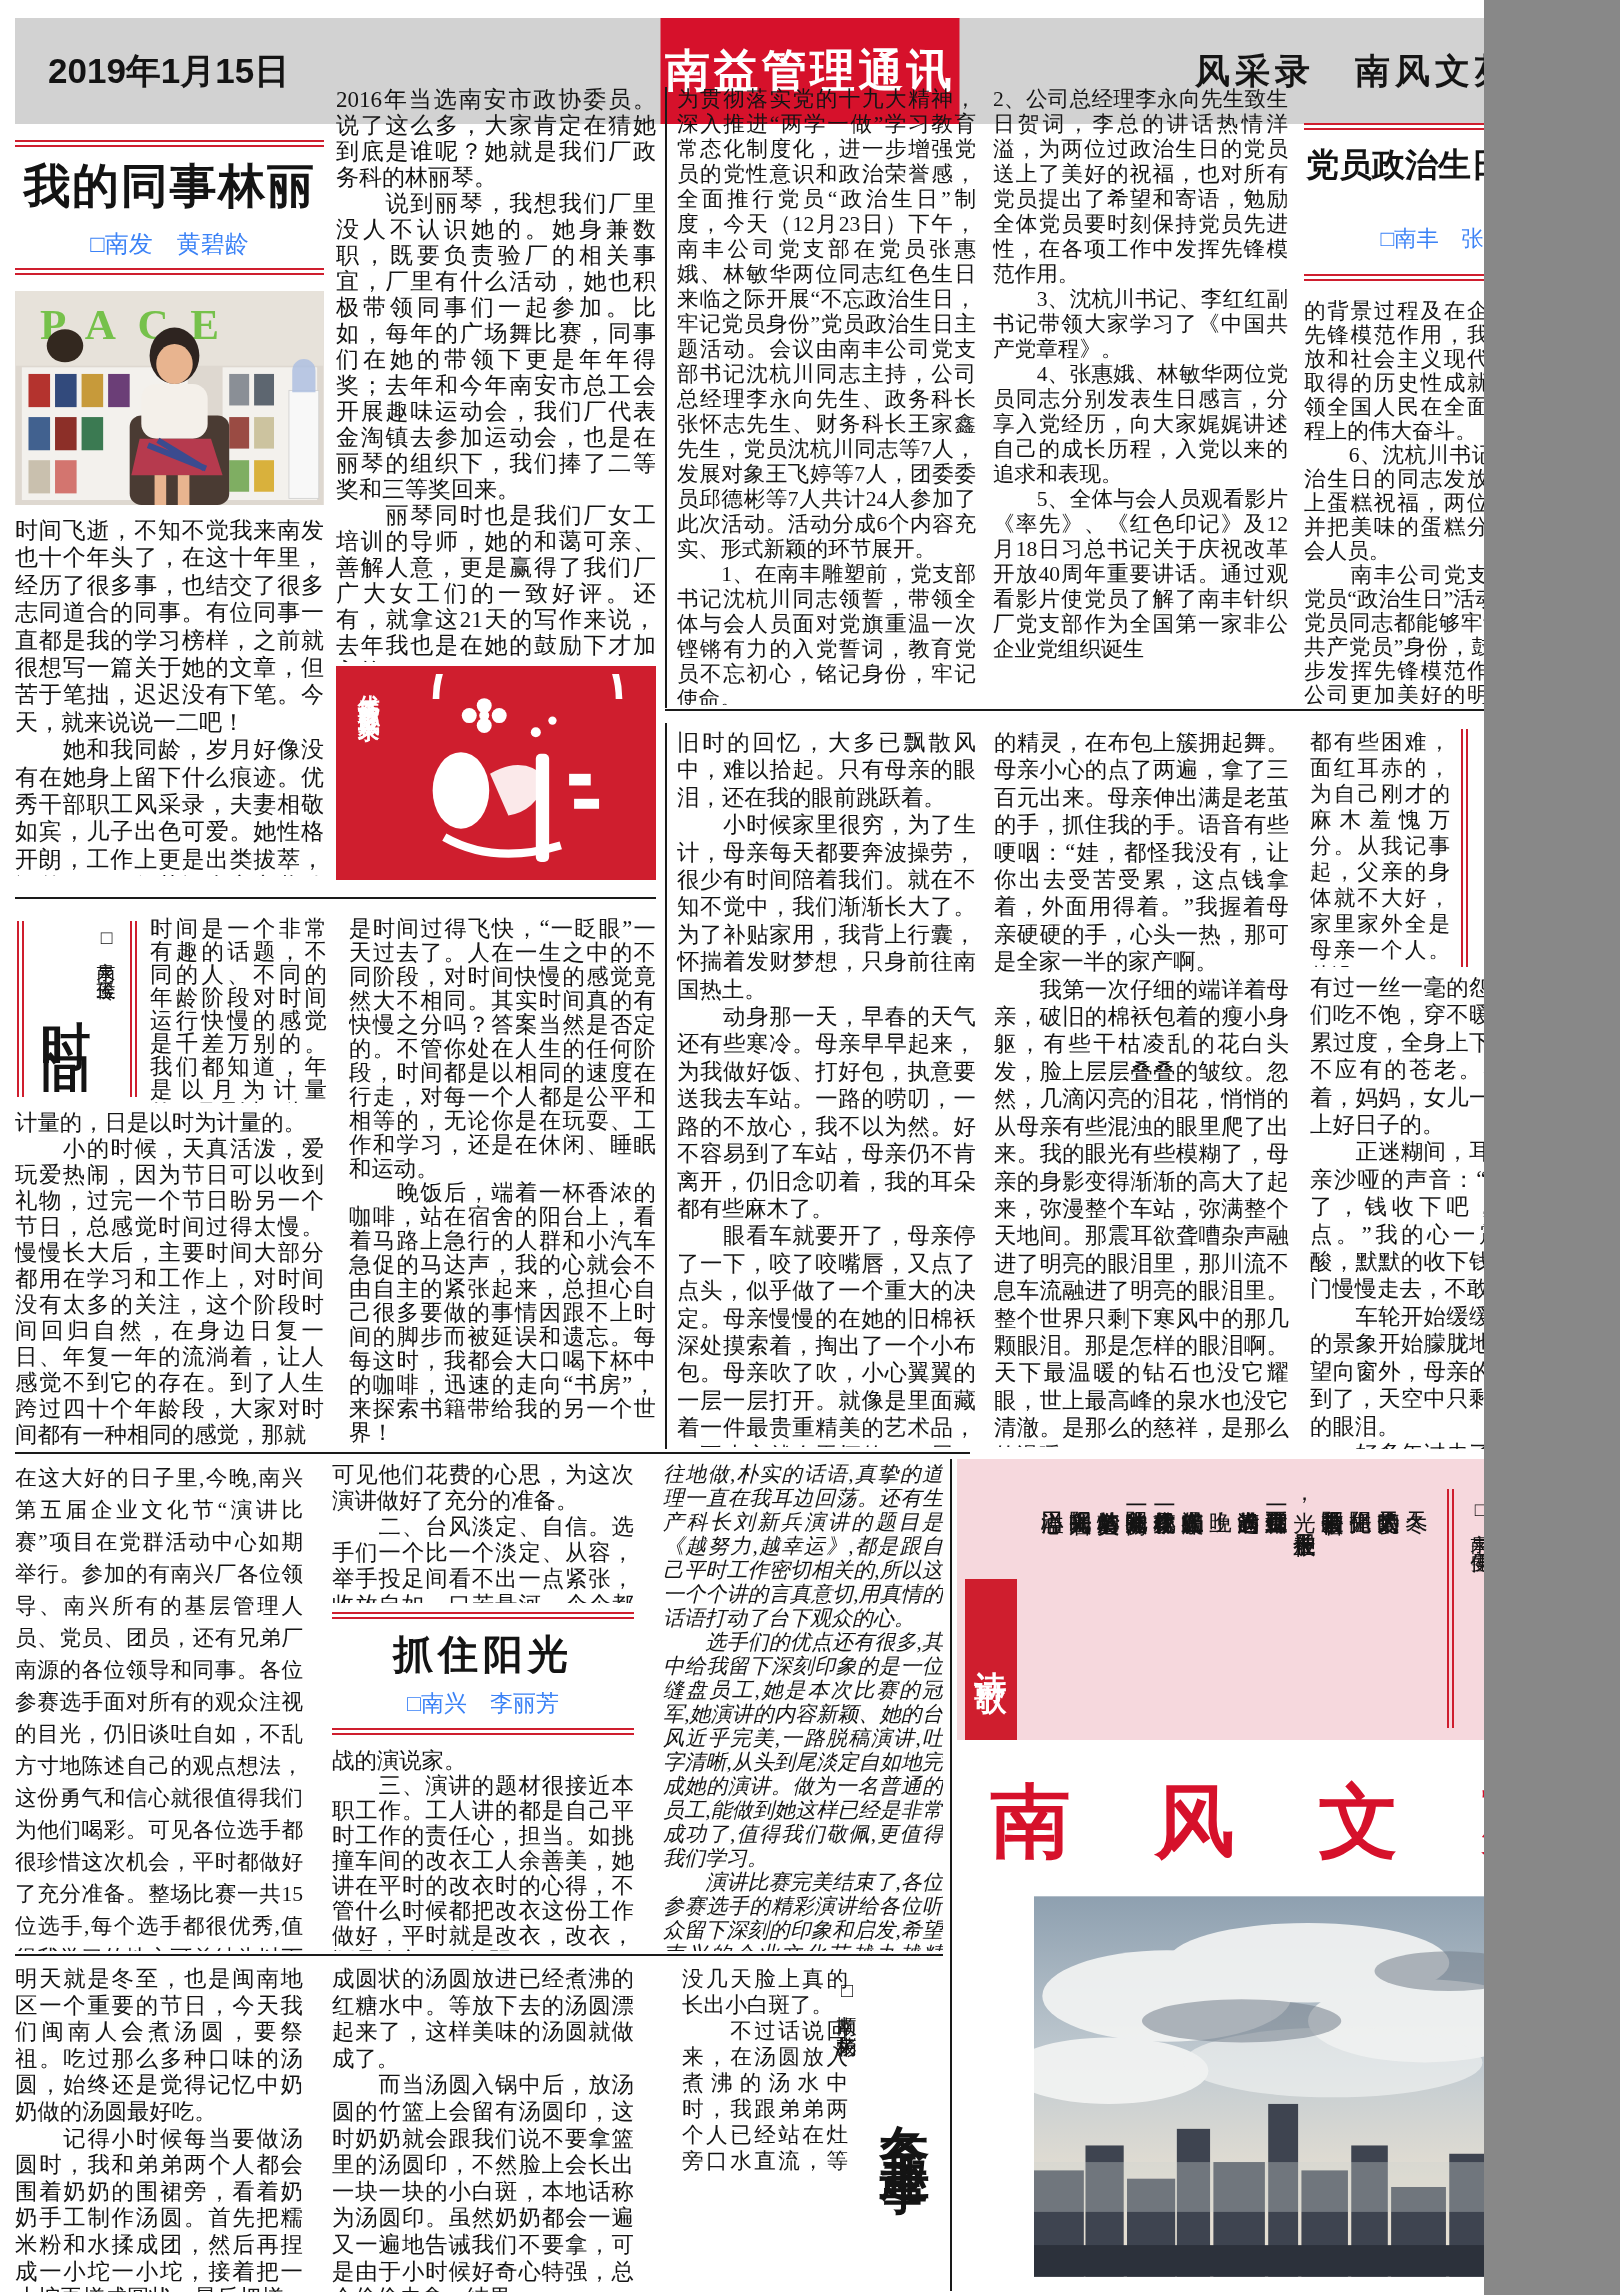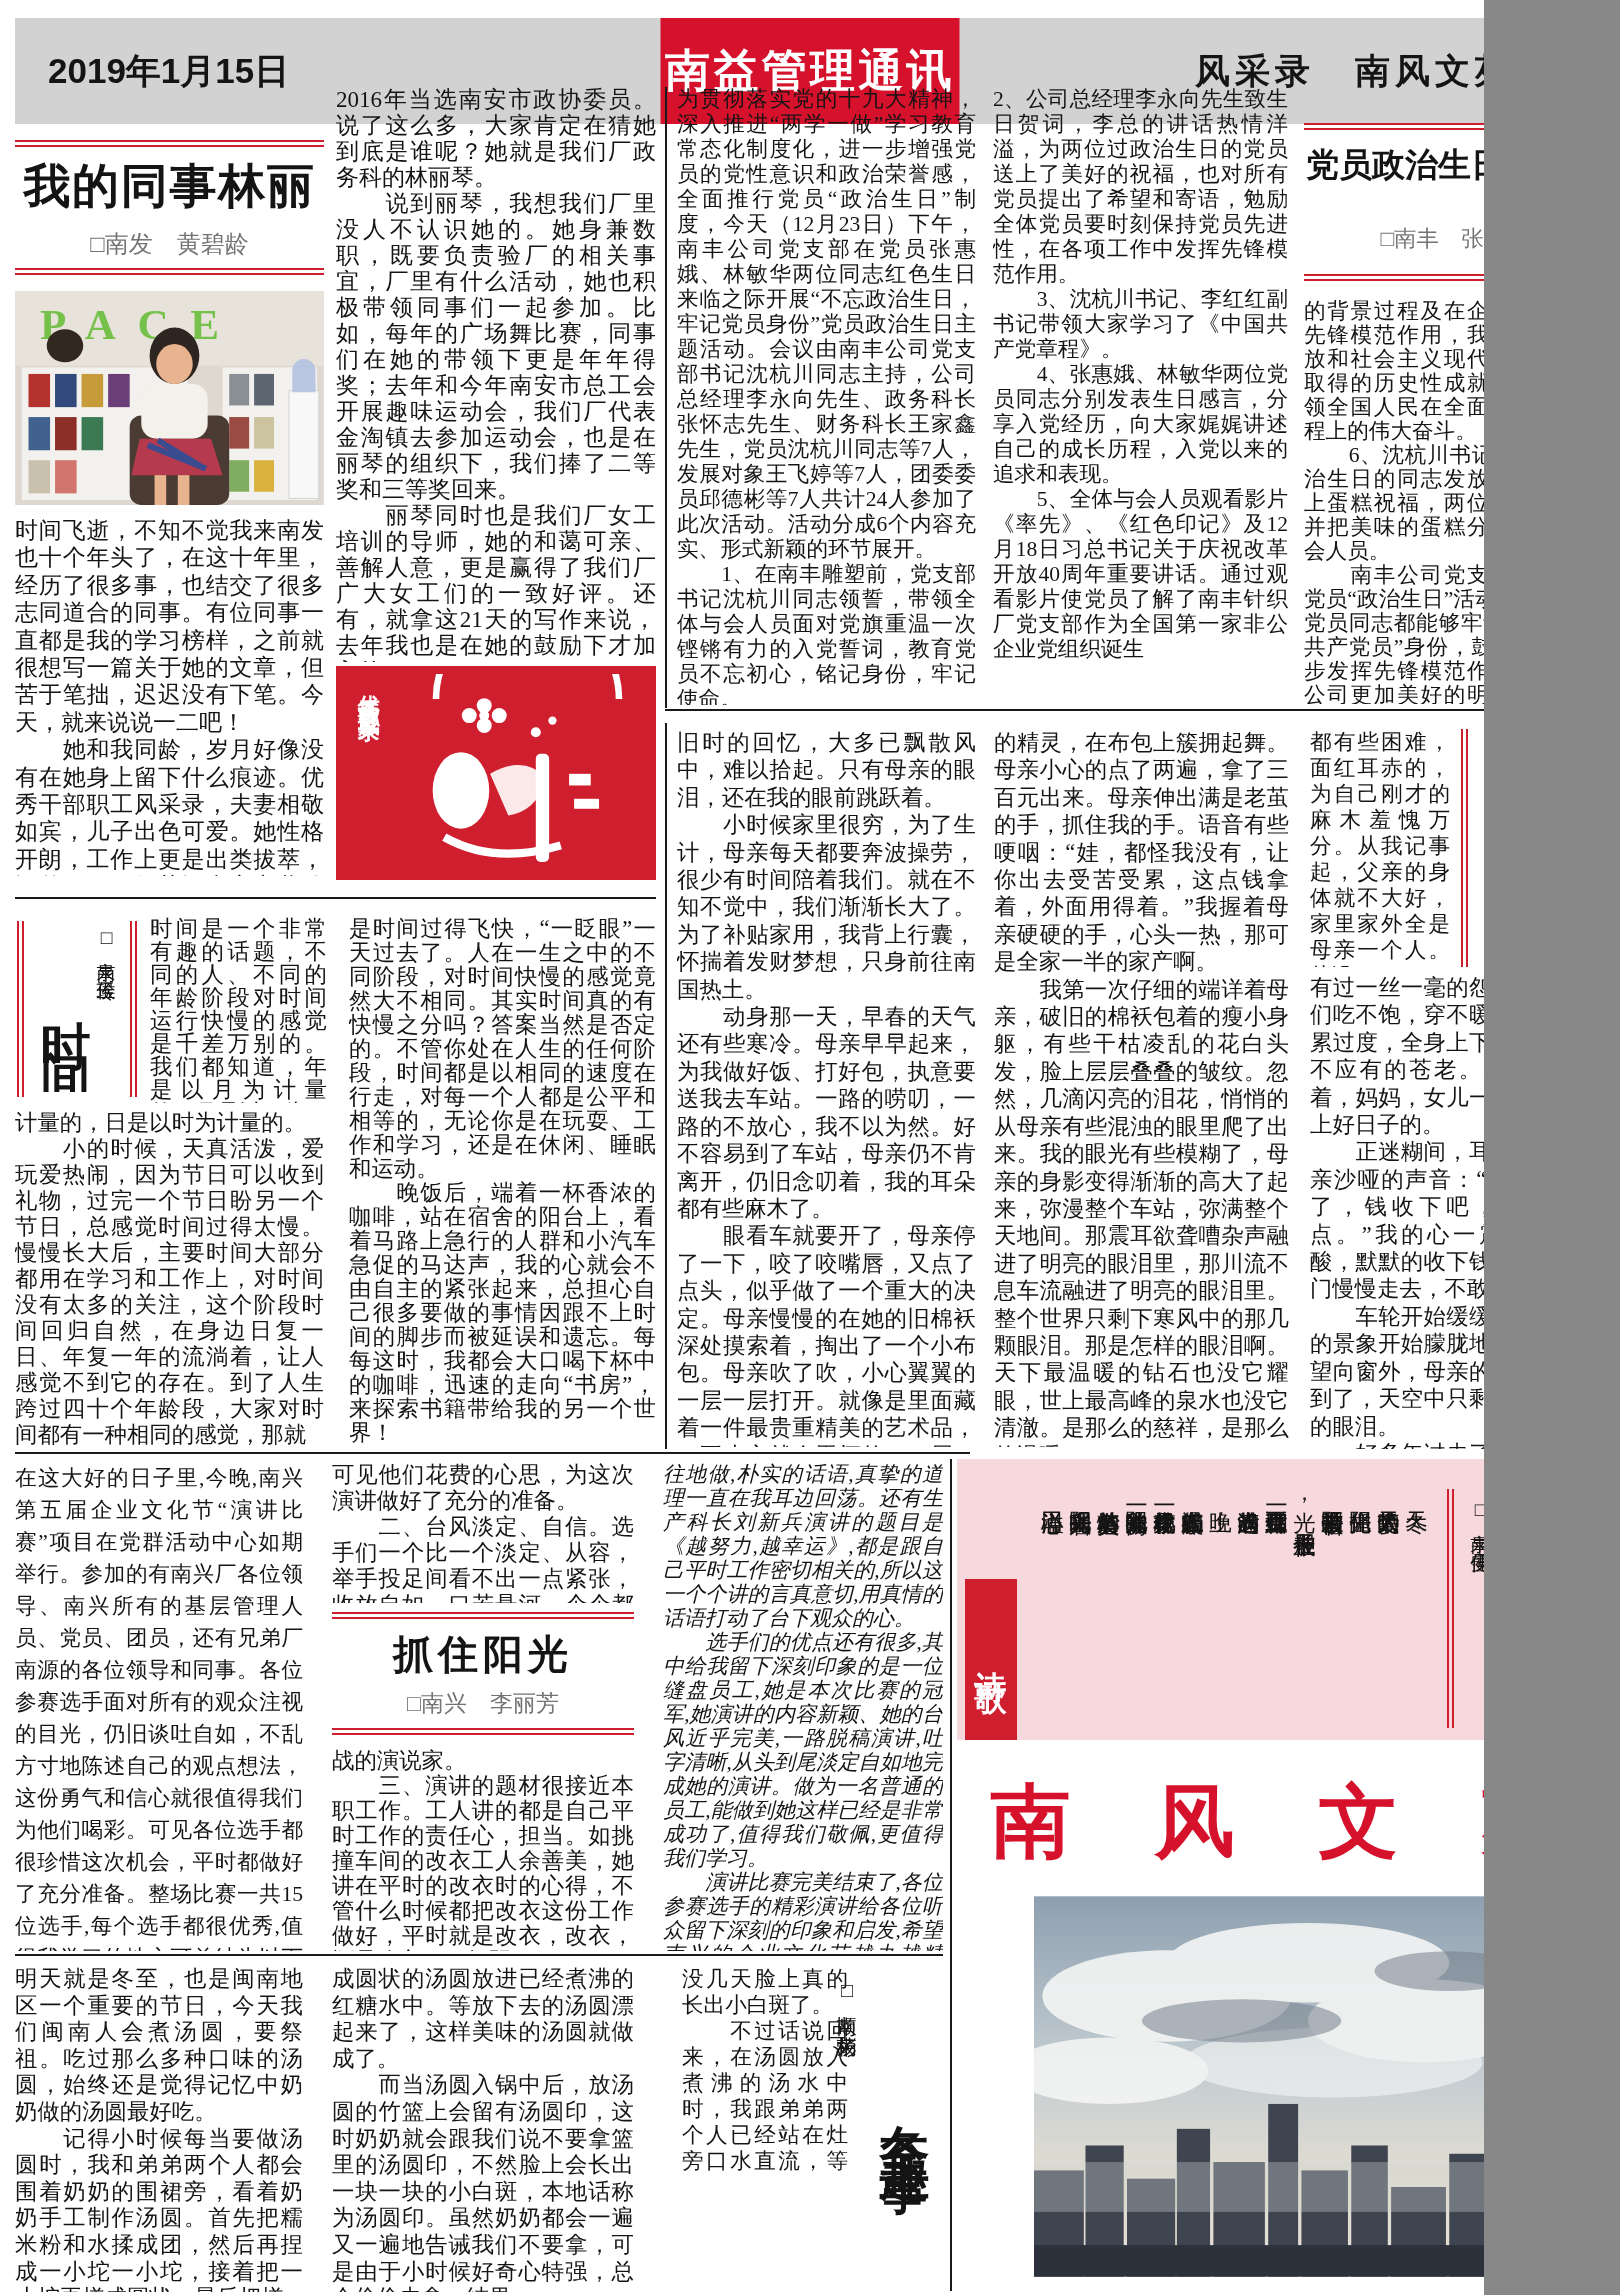--- a/index.html
+++ b/index.html
@@ -6,21 +6,21 @@
   #page{position:relative;width:1484px;height:2295px;background:#ffffff;overflow:hidden;
         font-family:"Liberation Serif","DejaVu Serif",serif;color:#141414;}
   .abs{position:absolute;}
   .bt{text-align:justify;overflow:hidden;white-space:pre-line;word-break:break-all;}
   .rr{height:3.3px;border-top:2.5px solid #cf1e2e;border-bottom:2.5px solid #cf1e2e;}
   .rv{width:3.3px;border-left:2.5px solid #cf1e2e;border-right:2.5px solid #cf1e2e;}
   .hr{background:#1a1a1a;height:1.7px;}
   .vr{background:#1a1a1a;width:1.7px;}
   .vert{writing-mode:vertical-rl;text-orientation:upright;white-space:pre-line;}
   .ttl{font-weight:bold;text-align:center;overflow:hidden;}
-  .auth{text-align:center;color:#737373;overflow:hidden;}
+  .auth{text-align:center;color:#3b82f6;overflow:hidden;}
   #hdr{display:flex;align-items:center;background:#d2d2d2;}
   #hdr-date{font-family:"Liberation Sans","DejaVu Sans",sans-serif;font-weight:bold;font-size:35px;margin-left:33px;}
   #masthead{position:absolute;left:50%;transform:translateX(-50%);top:0;height:100%;width:299px;background:#d6112b;
             color:#fff;display:flex;align-items:center;justify-content:center;font-weight:bold;font-size:45px;letter-spacing:3.3px;}
   #hdr-right{margin-left:auto;margin-right:25px;display:flex;align-items:center;gap:36px;}
   #hdr-section{font-weight:bold;font-size:35px;letter-spacing:5px;}
   #hdr-page{font-weight:bold;font-size:52px;font-family:"Liberation Sans",sans-serif;}
   .redbox{background:#cf1e2e;}
   .pink{background:#f6d8dd;}
 </style>

